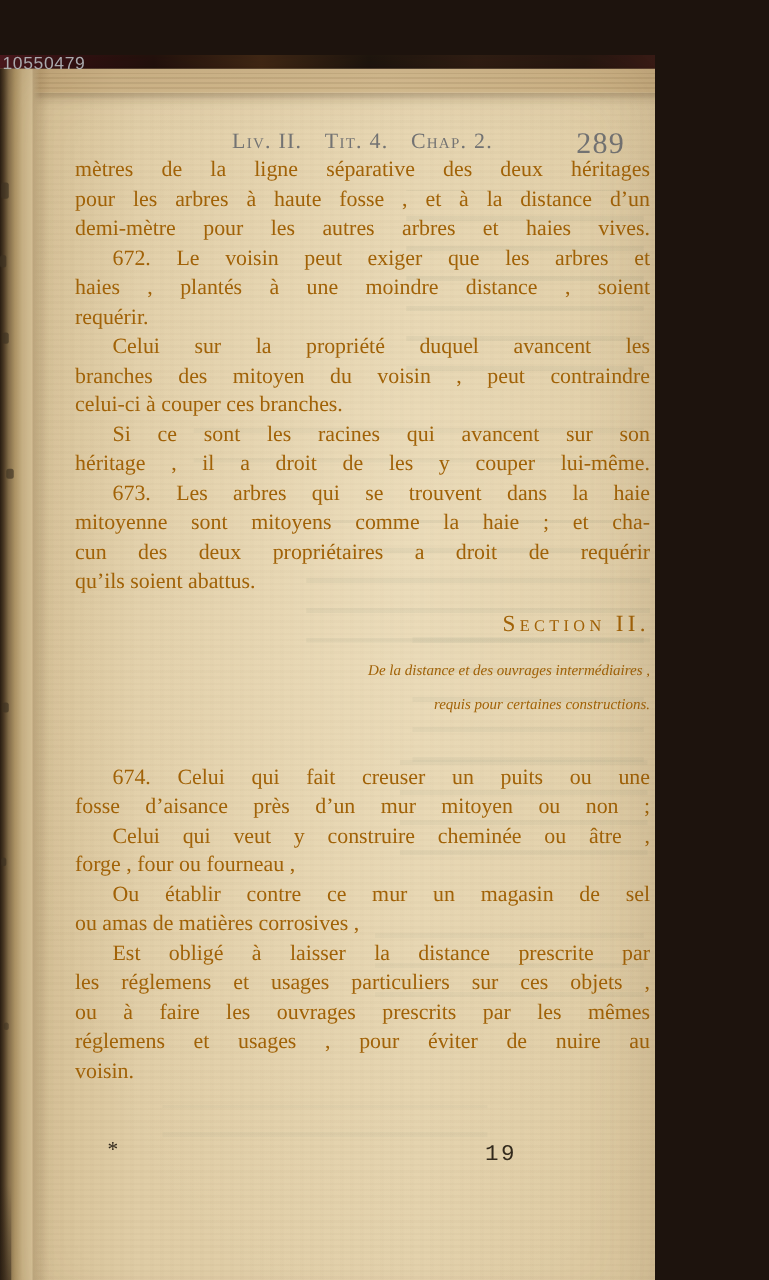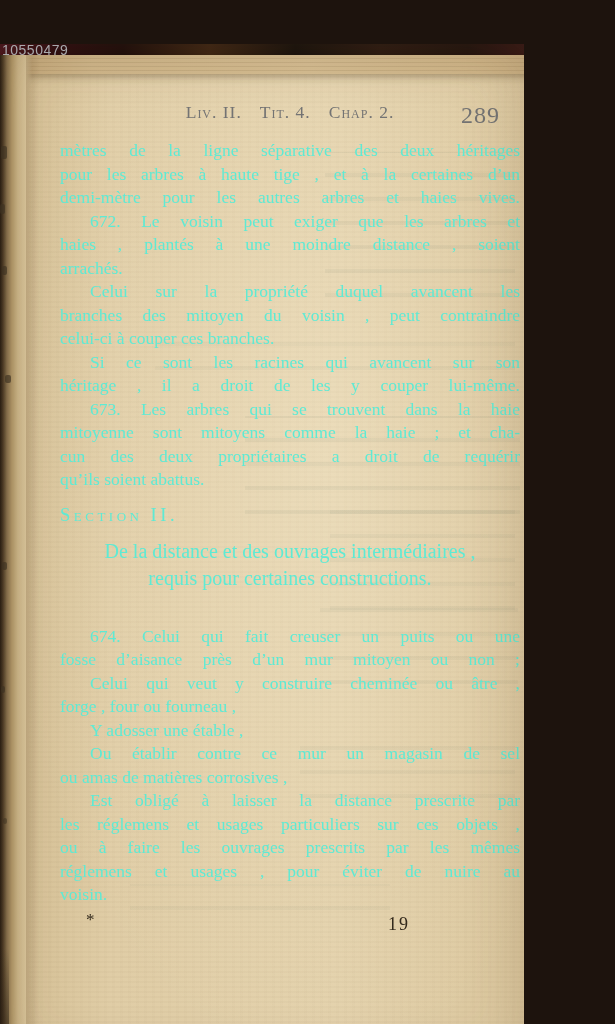--- a/index.html
+++ b/index.html
@@ -73,34 +73,34 @@
     letter-spacing:.5px;opacity:.92;}
 
   
   .header{position:absolute;top:58px;left:60px;width:460px;height:26px;
     color:#737373;font-size:17.5px;}
   .header-title{display:block;text-align:center;font-variant:small-caps;letter-spacing:1px;}
   .header-title span{margin:0 9px;}
   .header-pagenum{position:absolute;right:20px;top:0;font-size:24px;letter-spacing:1px;}
 
   
-  .text-block{position:absolute;top:95px;left:60px;width:460px;
-    color:#5eead4;font-size:17.5px;line-height:23.5px;}
+  .text-block{position:absolute;top:80px;left:60px;width:460px;
+    color:#a16207;font-size:17.5px;line-height:23.5px;}
   .line{text-align:justify;text-align-last:justify;white-space:normal;}
   .line.last{text-align-last:left;}
   .line.indent{text-indent:30px;}
-  .section-heading{margin:10px 0;text-align:left;font-variant:small-caps;
+  .section-heading{margin:10px 0;text-align:right;font-variant:small-caps;
     font-size:18.5px;letter-spacing:3.5px;line-height:26px;}
-  .subtitle-line{text-align:center;font-size:20px;line-height:27px;}
+  .subtitle-line{text-align:right;font-style:italic;font-size:12px;line-height:27px;}
   .subtitle-line + .line{margin-top:33px;}
 
   
   .footer-mark{position:absolute;left:86px;top:866px;color:#32291c;font-size:17px;}
   .footer-signature{position:absolute;left:388px;top:870px;color:#32291c;
-    font-size:18px;letter-spacing:2px;}
+    font-size:18px;letter-spacing:2px;font-family:Liberation Mono, monospace;}
 
   
   .vignette{position:absolute;inset:0;pointer-events:none;
     box-shadow:inset 0 0 60px rgba(95,70,40,.22);}
 </style>
 </head>
 <body>
 
 <div class="scan">
 
@@ -137,42 +137,41 @@
 
   <div class="header">
     <span class="header-title">
       <span>Liv. II.</span><span>Tit. 4.</span><span>Chap. 2.</span>
     </span>
     <span class="header-pagenum">289</span>
   </div>
 
   <div class="text-block" id="body-container">
       <div class="line">mètres de la ligne séparative des deux héritages</div>
-      <div class="line">pour les arbres à haute tige , et à la certaines d’un</div>
+      <div class="line">pour les arbres à haute fosse , et à la distance d’un</div>
       <div class="line">demi-mètre pour les autres arbres et haies vives.</div>
       <div class="line indent">672. Le voisin peut exiger que les arbres et</div>
       <div class="line">haies , plantés à une moindre distance , soient</div>
-      <div class="line last">arrachés.</div>
+      <div class="line last">requérir.</div>
       <div class="line indent">Celui sur la propriété duquel avancent les</div>
       <div class="line">branches des mitoyen du voisin , peut contraindre</div>
       <div class="line last">celui-ci à couper ces branches.</div>
       <div class="line indent">Si ce sont les racines qui avancent sur son</div>
       <div class="line">héritage , il a droit de les y couper lui-même.</div>
       <div class="line indent">673. Les arbres qui se trouvent dans la haie</div>
       <div class="line">mitoyenne sont mitoyens comme la haie ; et cha-</div>
       <div class="line">cun des deux propriétaires a droit de requérir</div>
       <div class="line last">qu’ils soient abattus.</div>
       <div class="section-heading">Section II.</div>
       <div class="subtitle-line">De la distance et des ouvrages intermédiaires ,</div>
       <div class="subtitle-line">requis pour certaines constructions.</div>
       <div class="line indent">674. Celui qui fait creuser un puits ou une</div>
       <div class="line">fosse d’aisance près d’un mur mitoyen ou non ;</div>
       <div class="line indent">Celui qui veut y construire cheminée ou âtre ,</div>
       <div class="line last">forge , four ou fourneau ,</div>
-      <div class="line indent last">Y adosser une étable ,</div>
       <div class="line indent">Ou établir contre ce mur un magasin de sel</div>
       <div class="line last">ou amas de matières corrosives ,</div>
       <div class="line indent">Est obligé à laisser la distance prescrite par</div>
       <div class="line">les réglemens et usages particuliers sur ces objets ,</div>
       <div class="line">ou à faire les ouvrages prescrits par les mêmes</div>
       <div class="line">réglemens et usages , pour éviter de nuire au</div>
       <div class="line last">voisin.</div>
     </div>
 
   <div class="footer-mark">*</div>

